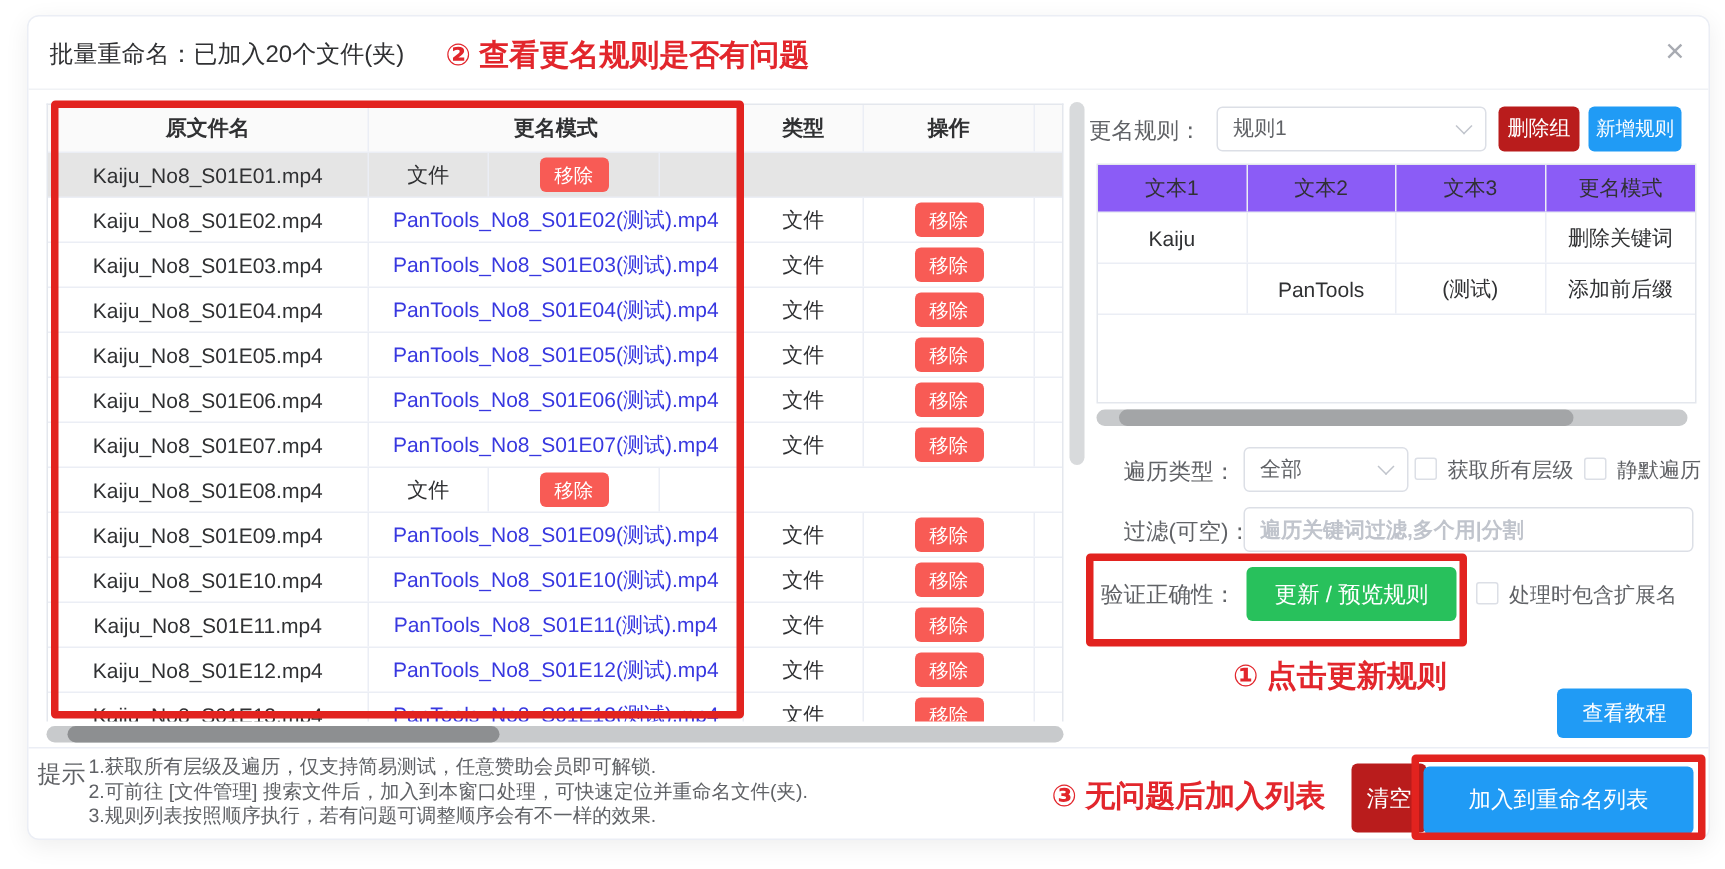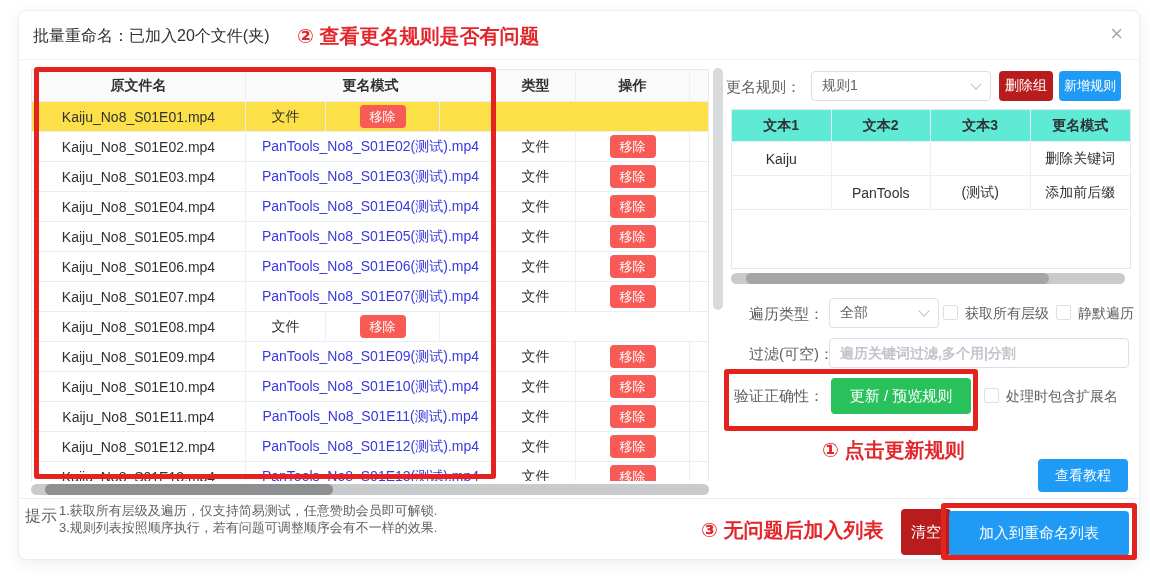--- a/index.html
+++ b/index.html
@@ -15,21 +15,21 @@
   .ann { color:#e2262c; font-weight:bold; font-size:20px; white-space:nowrap; z-index:12; }
   .ann2 { left:278px; top:12px; }
   .close { right:16px; top:12px; font-size:22px; color:#a8abb2; cursor:pointer; line-height:1; }
   .hdr-divider { left:0; right:0; top:48px; height:1px; background:#f0f2f5; }
 
   
   .ftable { left:12px; top:58px; width:678px; height:412px; overflow:hidden;
     border:1px solid #e4e7ed; border-bottom:none; font-size:14px; }
   .ft-row { display:flex; height:30px; border-bottom:1px solid #ebeef5; background:#fff; }
   .ft-head { height:32px; background:#fafafa; color:#909399; font-weight:bold; }
-  .ft-row.hover { background:#fde047; }
+  .ft-row.hover { background:#e5e5e5; }
   .ftc { display:flex; align-items:center; justify-content:center; height:100%;
     border-right:1px solid #ebeef5; overflow:hidden; white-space:nowrap; color:#303133; }
   .c1 { width:214px; } .c2 { width:250px; } .c3 { width:80px; } .c4 { width:114px; }
   .c5 { width:18px; border-right:none; }
   .link { color:#3838e0; }
 
   
   .hscroll { height:11px; border-radius:6px; background:#c8cacc; }
   .hthumb { position:absolute; top:0; height:11px; border-radius:6px; background:#8d8f91; }
   .hthumb2 { background:#a3a5a7; }
@@ -46,21 +46,21 @@
   
   .lbl { font-size:15px; color:#606266; white-space:nowrap; }
   .sel { border:1px solid #dcdfe6; border-radius:4px; background:#fff; height:30px;
     display:flex; align-items:center; padding:0 10px; font-size:14px; color:#606266; }
   .sel .val { flex:1; }
   .chev { width:8px; height:8px; border-right:1.5px solid #c0c4cc; border-bottom:1.5px solid #c0c4cc;
     transform:rotate(45deg); margin-top:-4px; }
   .rtable { left:712px; top:98px; width:400px; height:160px; border:1px solid #e4e7ed;
     font-size:14px; background:#fff; }
   .rt-row { display:flex; height:34px; border-bottom:1px solid #ebeef5; }
-  .rt-head { height:32px; background:#5eead4; color:#909399; font-weight:bold;justify-content:center; }
+  .rt-head { height:32px; background:#8b5cf6; color:#909399; font-weight:normal;justify-content:center; }
   .rtc { width:100px; display:flex; align-items:center; justify-content:center;
     border-right:1px solid #ebeef5; height:100%; color:#303133; white-space:nowrap; }
   .rtc:last-child { border-right:none; }
   .cb { width:15px; height:15px; border:1px solid #dcdfe6; border-radius:2px; background:#fff; }
   .cb-lbl { font-size:14px; color:#606266; white-space:nowrap; }
   .inp { border:1px solid #dcdfe6; border-radius:4px; height:30px; padding:0 10px;
     font-size:14px; color:#606266; font-family:inherit; width:100%;font-weight:bold; }
   .inp::placeholder { color:#c0c4cc; }
 
   
@@ -274,20 +274,21 @@
   <div class="abs redbox" style="left:705px; top:358px; width:254px; height:62px;"></div>
 
   <div class="abs ann" style="left:803px; top:426px;">① 点击更新规则</div>
 
   <button class="abs btn btn-blue" style="left:1019px; top:448px; width:90px; height:33px; font-size:14px;">查看教程</button>
 
   <div class="abs ft-divider"></div>
   <div class="abs tips-label">提示</div>
   <div class="abs tips">
     <div>1.获取所有层级及遍历，仅支持简易测试，任意赞助会员即可解锁.</div>
+    <div>2.可前往 [文件管理] 搜索文件后，加入到本窗口处理，可快速定位并重命名文件(夹).</div>
     <div>3.规则列表按照顺序执行，若有问题可调整顺序会有不一样的效果.</div>
   </div>
   <div class="abs ann" style="left:682px; top:506px;">③ 无问题后加入列表</div>
   <button class="abs btn btn-red" style="left:882px; top:498px; width:50px; height:46px; font-size:15px;">清空</button>
   <button class="abs btn btn-blue" style="left:930px; top:500px; width:180px; height:45px; font-size:15px;">加入到重命名列表</button>
   <div class="abs redbox" style="left:922px; top:492px; width:196px; height:57px;"></div>
 
 </div>
 
 </body></html>

